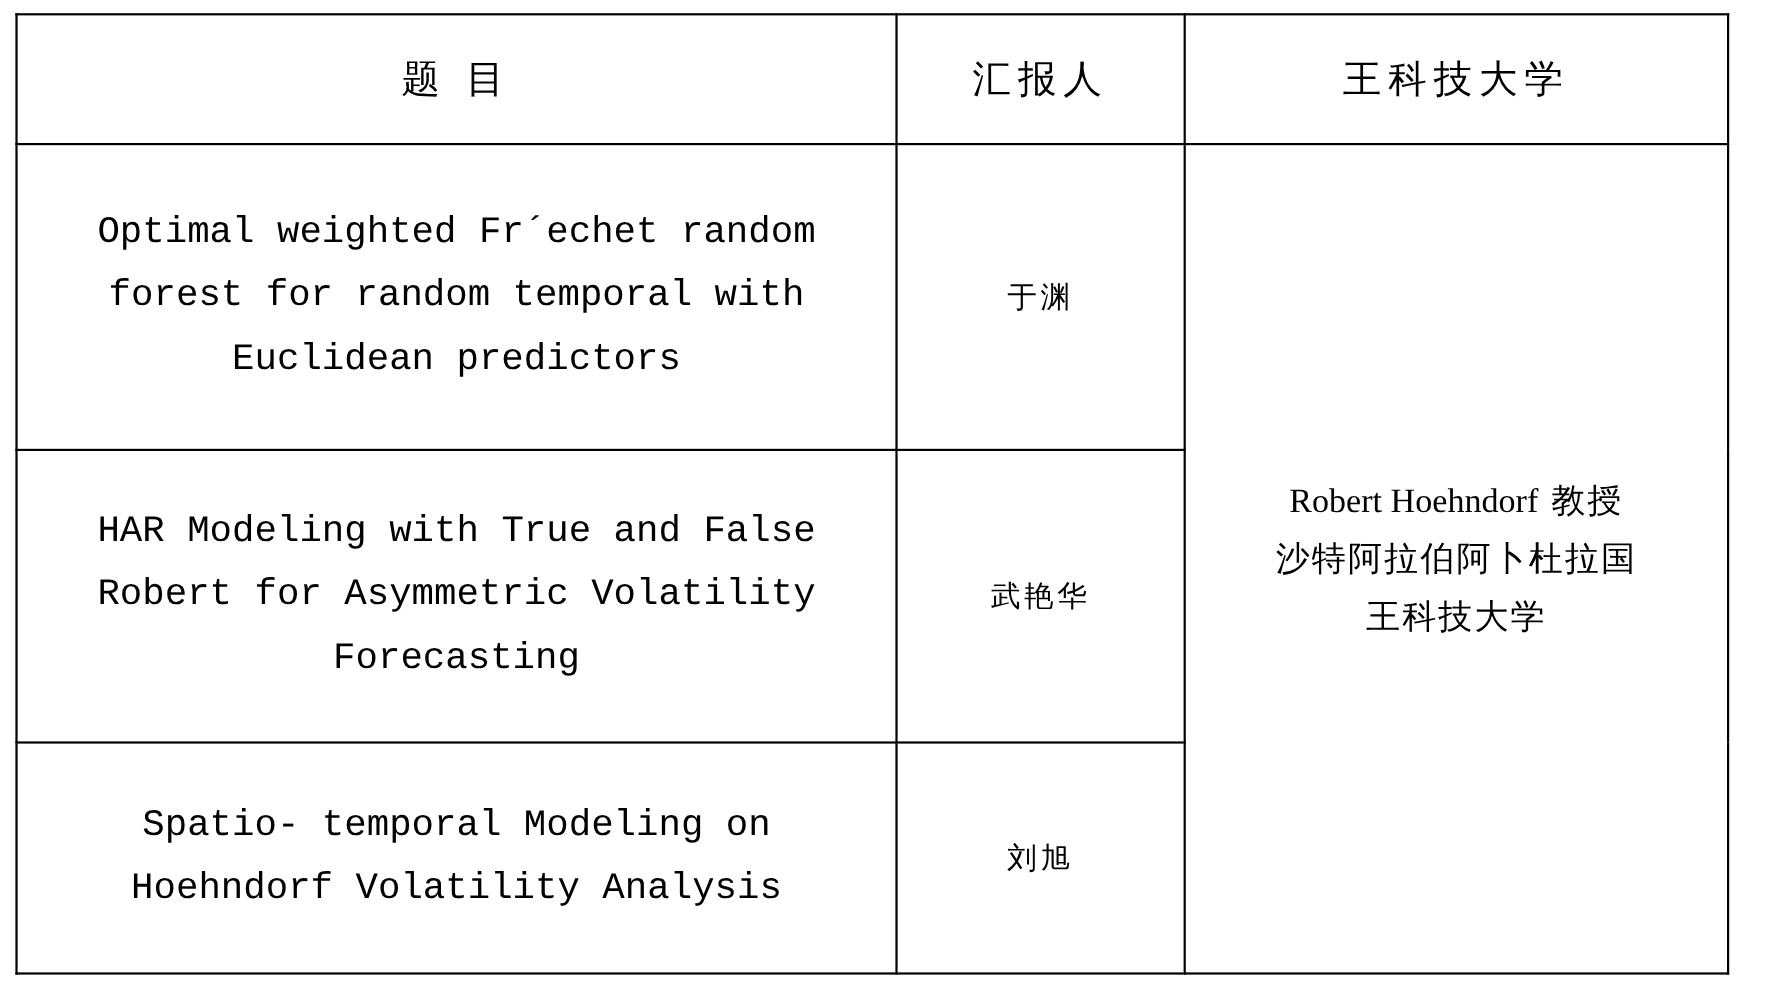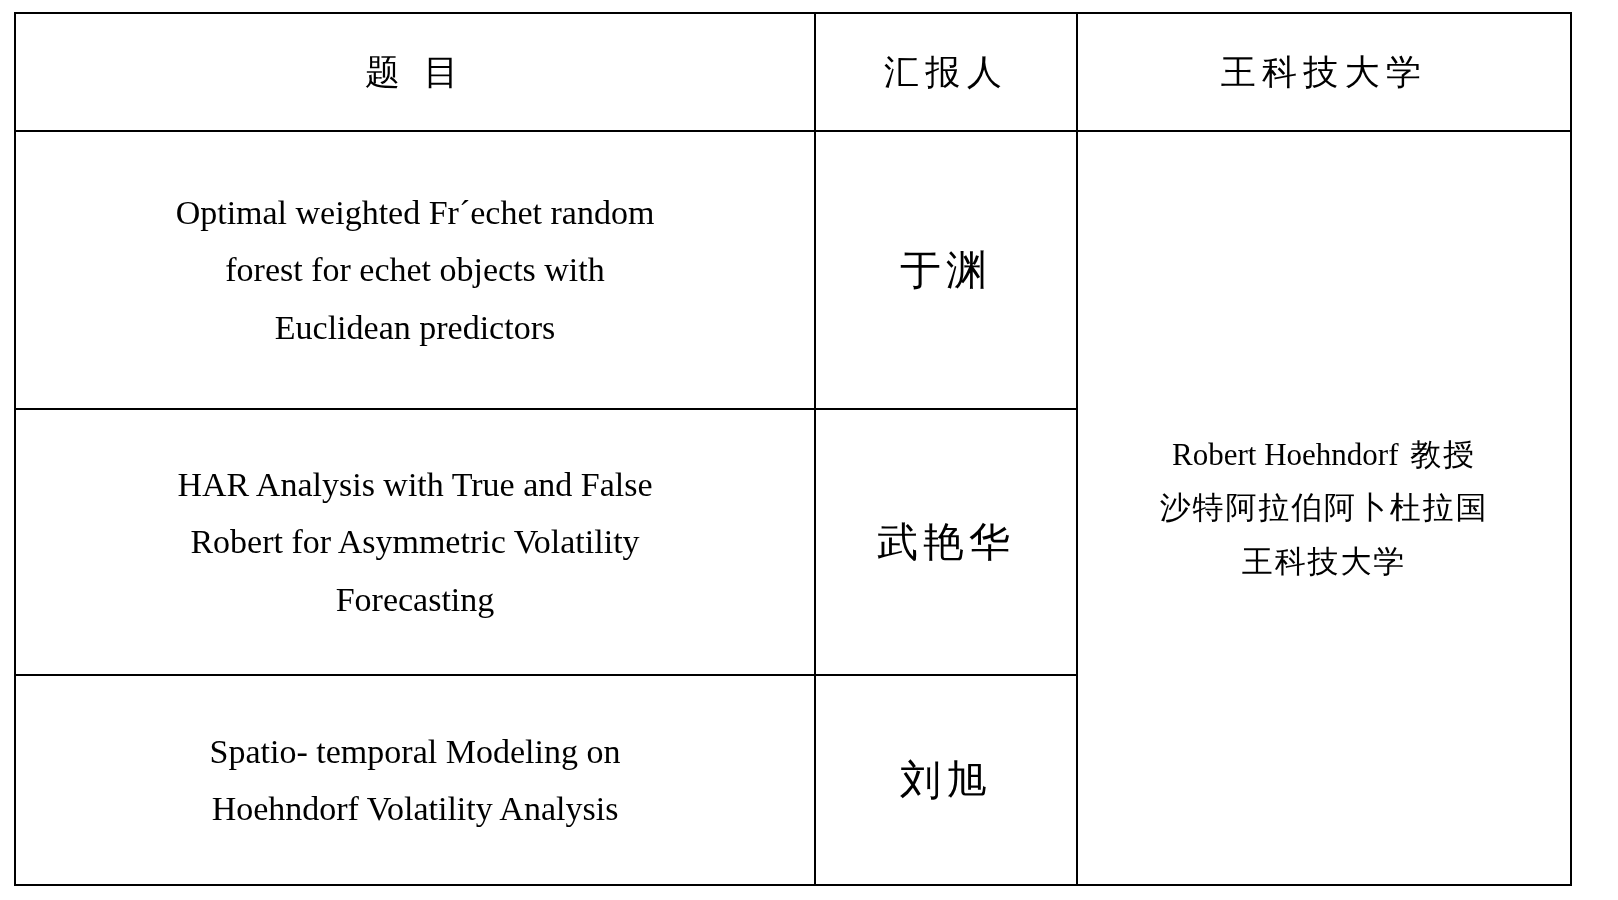--- a/index.html
+++ b/index.html
@@ -44,25 +44,25 @@
     font-size: 35px;
     letter-spacing: 0.18em;
     font-family: "Liberation Serif", serif;
   }
   .hdr-cell .cn {
     font-family: "DejaVu Serif", serif;
   }
   .title-cell {
     font-size: 34px;
     line-height: 1.68;
-    font-family: Liberation Serif, serif;
+    font-family: Liberation Mono, monospace;
     padding: 14px 26px;
   }
   .speaker-cell {
-    font-size: 41px;
+    font-size: 27px;
     letter-spacing: 0.12em;
     font-family: Liberation Serif, serif;
   }
   .expert-cell {
     font-size: 31px;
     line-height: 1.72;
     font-family: "DejaVu Serif", serif;
     padding: 10px 14px;
   }
   .expert-cell .line-latin {
@@ -96,37 +96,37 @@
         </th>
         <th class="hdr-cell">
           <span class="cn">王科技大学</span>
         </th>
       </tr>
     </thead>
     <tbody>
       <tr class="row-1">
         <td class="title-cell">
           <div>Optimal weighted Fr´echet random</div>
-          <div>forest for echet objects with</div>
+          <div>forest for random temporal with</div>
           <div>Euclidean predictors</div>
         </td>
         <td class="speaker-cell">
           <span>于渊</span>
         </td>
         <td class="expert-cell" rowspan="3">
           <div>
             <span class="line-latin">Robert Hoehndorf</span><span class="line-cn"> 教授</span>
           </div>
           <div class="line-cn">沙特阿拉伯阿卜杜拉国</div>
           <div class="line-cn">王科技大学</div>
         </td>
       </tr>
       <tr class="row-2">
         <td class="title-cell">
-          <div>HAR Analysis with True and False</div>
+          <div>HAR Modeling with True and False</div>
           <div>Robert for Asymmetric Volatility</div>
           <div>Forecasting</div>
         </td>
         <td class="speaker-cell">
           <span>武艳华</span>
         </td>
       </tr>
       <tr class="row-3">
         <td class="title-cell">
           <div>Spatio- temporal Modeling on</div>

